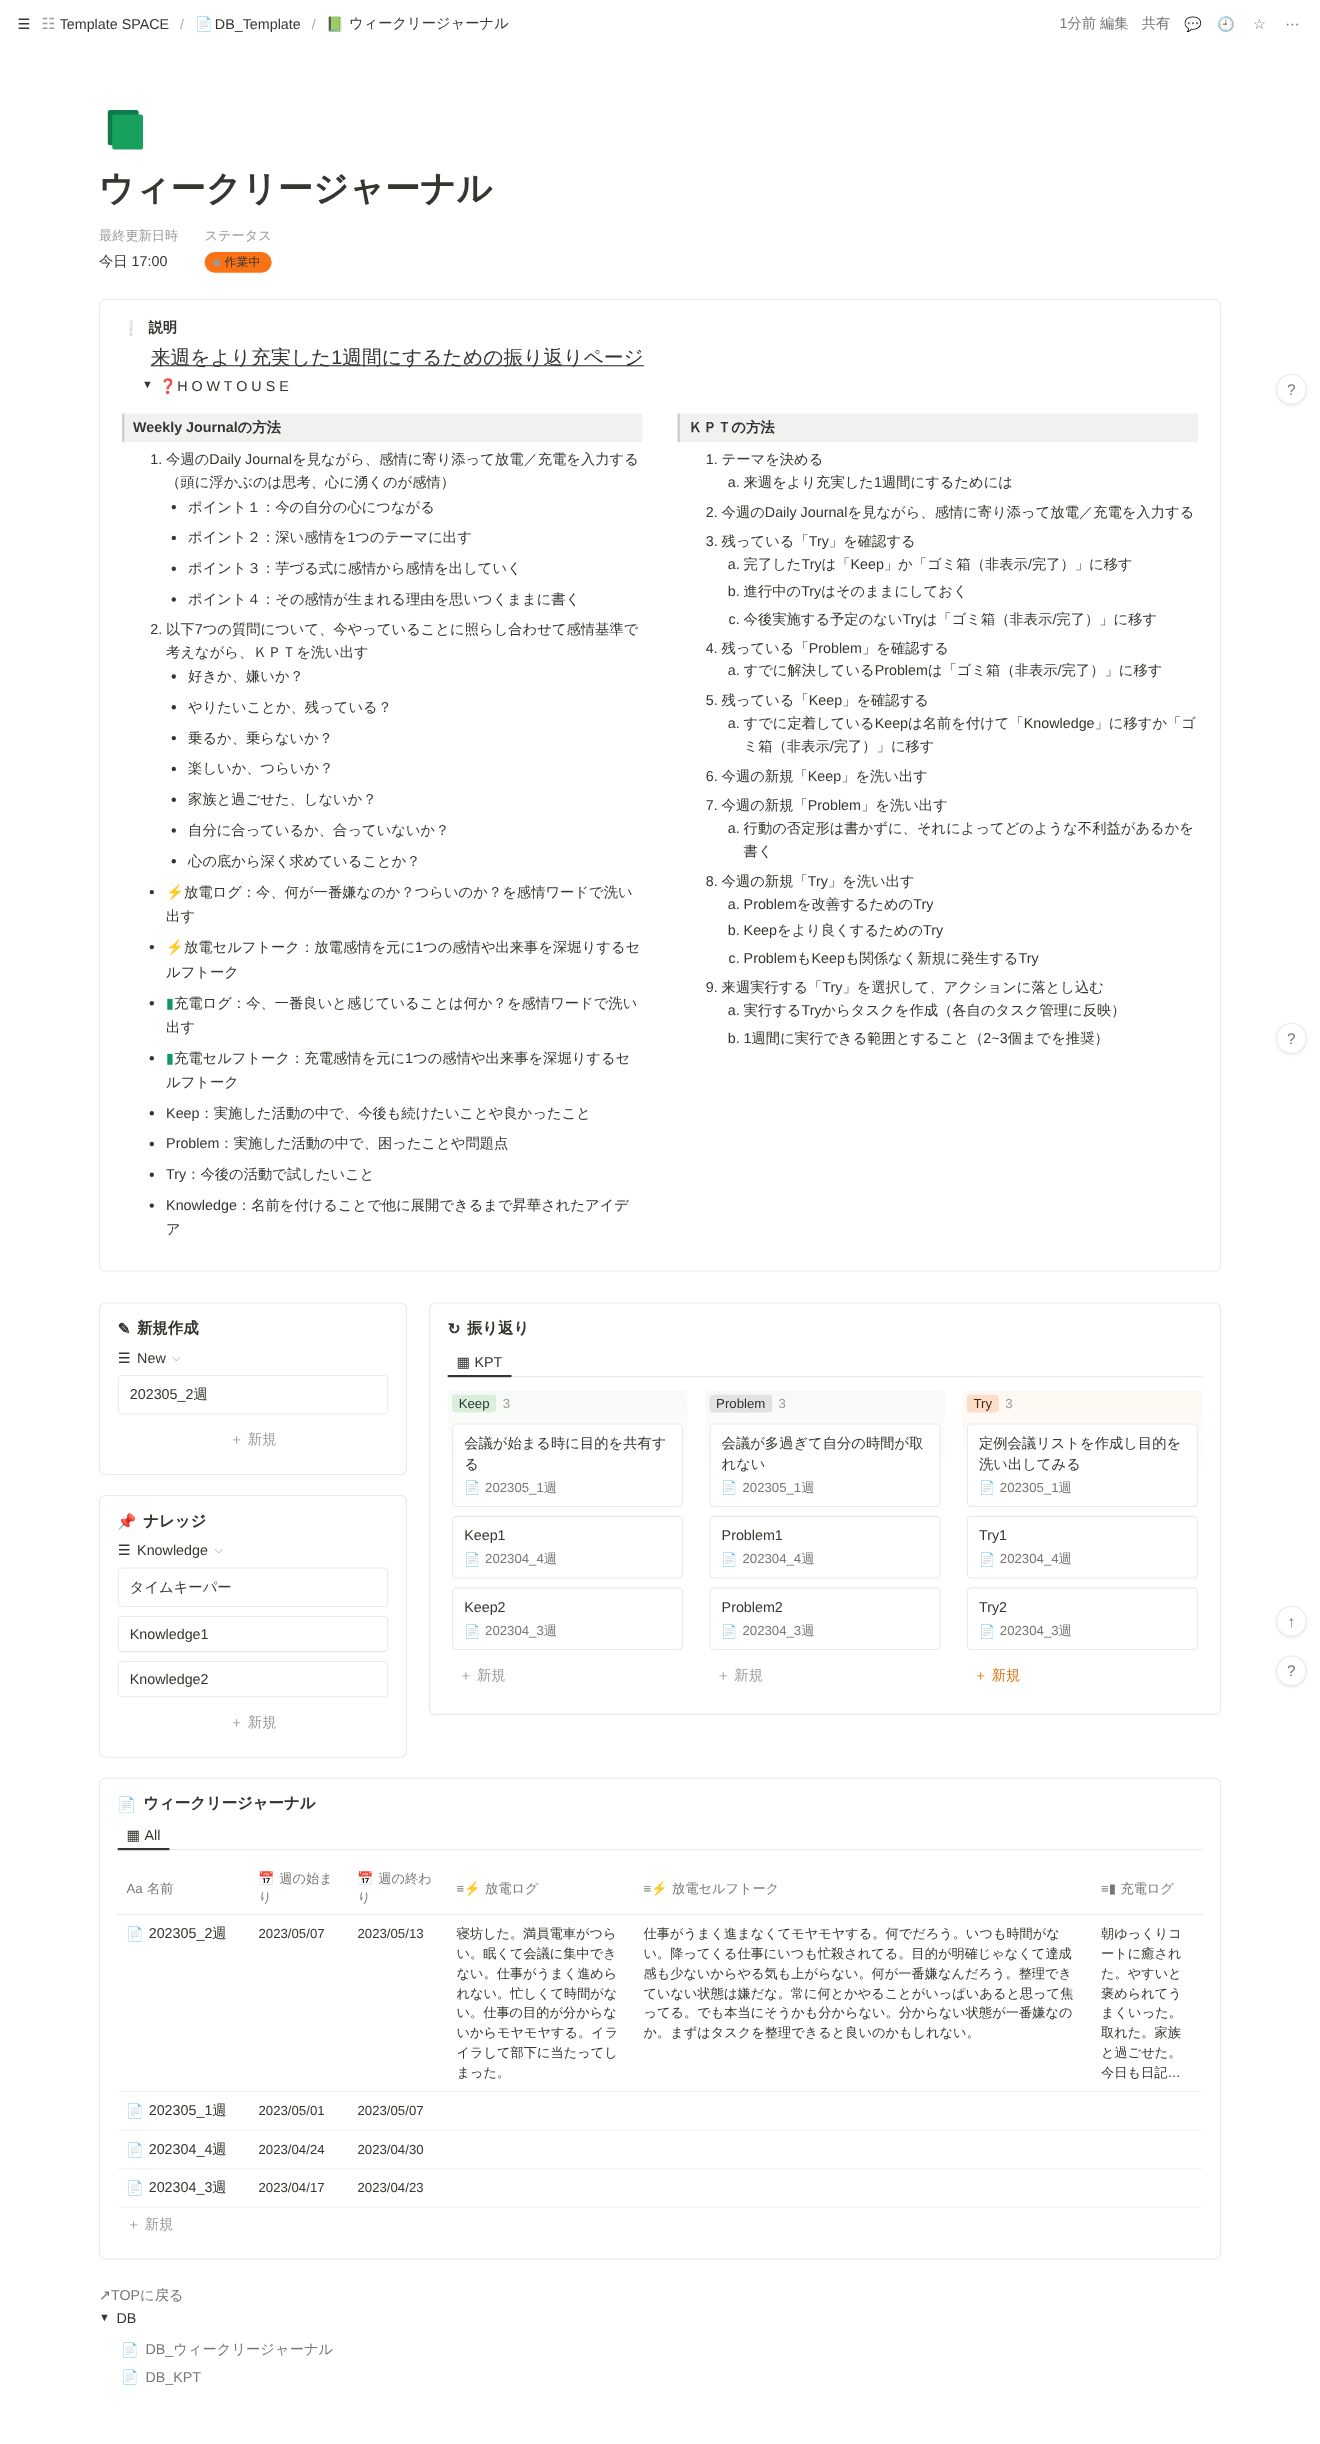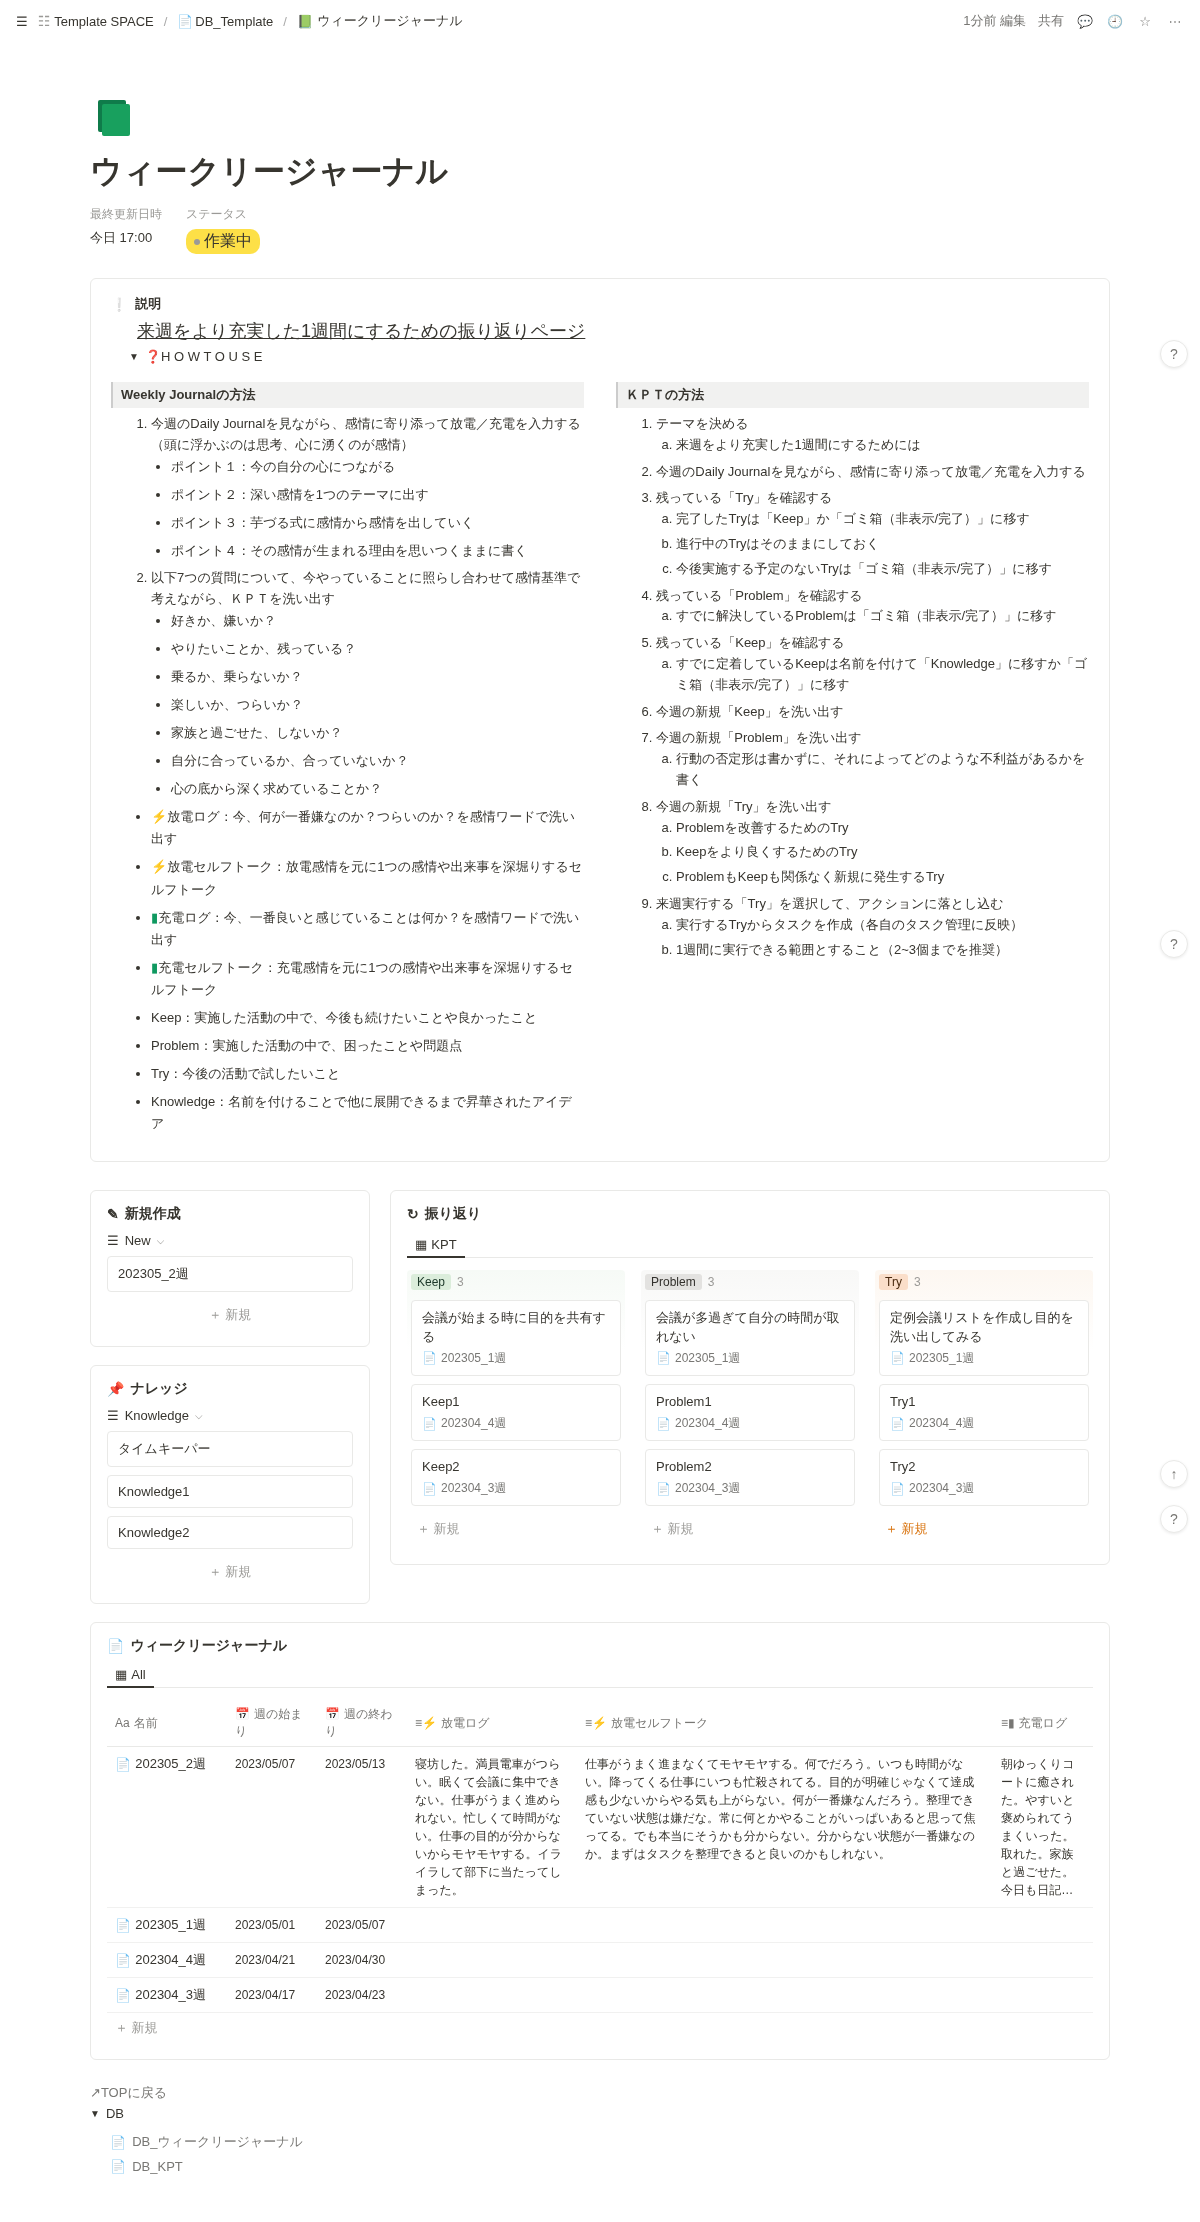--- a/index.html
+++ b/index.html
@@ -12,21 +12,21 @@
 .topbar-right .tb-item { cursor: pointer; }
 .topbar-icon { width: 18px; height: 18px; display: flex; align-items: center; justify-content: center; }
 .main { padding: 40px 90px 80px; }
 .page-icon { width: 60px; height: 60px; margin-bottom: 8px; display:flex; align-items:flex-end; }
 .page-icon svg { width:48px; height:48px; }
 h1 { font-size: 32px; font-weight: 700; margin-bottom: 12px; }
 .props { display: flex; gap: 24px; margin-bottom: 24px; font-size: 13px; }
 .prop { display: flex; flex-direction: column; gap: 6px; }
 .prop-label { color: #9b9a97; font-size: 12px; }
 .prop-val { font-size: 13px; }
-.status-pill { background: #fde047; border-radius: 10px; padding: 2px 8px; font-size: 16px; display: inline-flex; align-items: center; gap: 4px; }
+.status-pill { background: #f97316; border-radius: 10px; padding: 2px 8px; font-size: 11px; display: inline-flex; align-items: center; gap: 4px; }
 .status-dot { width: 6px; height: 6px; border-radius: 50%; background: #9b9a97; }
 .callout { border: 1px solid #e9e9e7; border-radius: 6px; padding: 16px 20px 20px; margin-bottom: 28px; }
 .callout-head { display: flex; align-items: center; gap: 8px; margin-bottom: 6px; font-weight: 600; }
 .callout-sub { font-size: 18px; margin-bottom: 6px; padding-left: 26px; text-decoration: underline; }
 .toggle { display: flex; align-items: center; gap: 6px; font-size: 13px; padding-left: 18px; margin-bottom: 8px; }
 .toggle .tri { font-size: 10px; }
 .section-head { background: #f1f1f0; padding: 4px 8px; font-weight: 600; font-size: 13px; margin: 10px 0 6px; border-left: 2px solid #ccc; }
 .two-col { display: flex; gap: 32px; }
 .column { flex: 1; min-width: 0; }
 ol.num { list-style: decimal; padding-left: 40px; font-size: 13px; }
@@ -394,21 +394,21 @@
               </td>
               <td>
                 <div class="cell-text"></div>
               </td>
             </tr>
             <tr>
               <td>
                 <span class="page-link"><span>📄</span>202304_4週</span>
               </td>
               <td>
-                <div class="cell-text">2023/04/21</div>
+                <div class="cell-text">2023/04/24</div>
               </td>
               <td>
                 <div class="cell-text">2023/04/30</div>
               </td>
               <td>
                 <div class="cell-text"></div>
               </td>
               <td>
                 <div class="cell-text"></div>
               </td>

